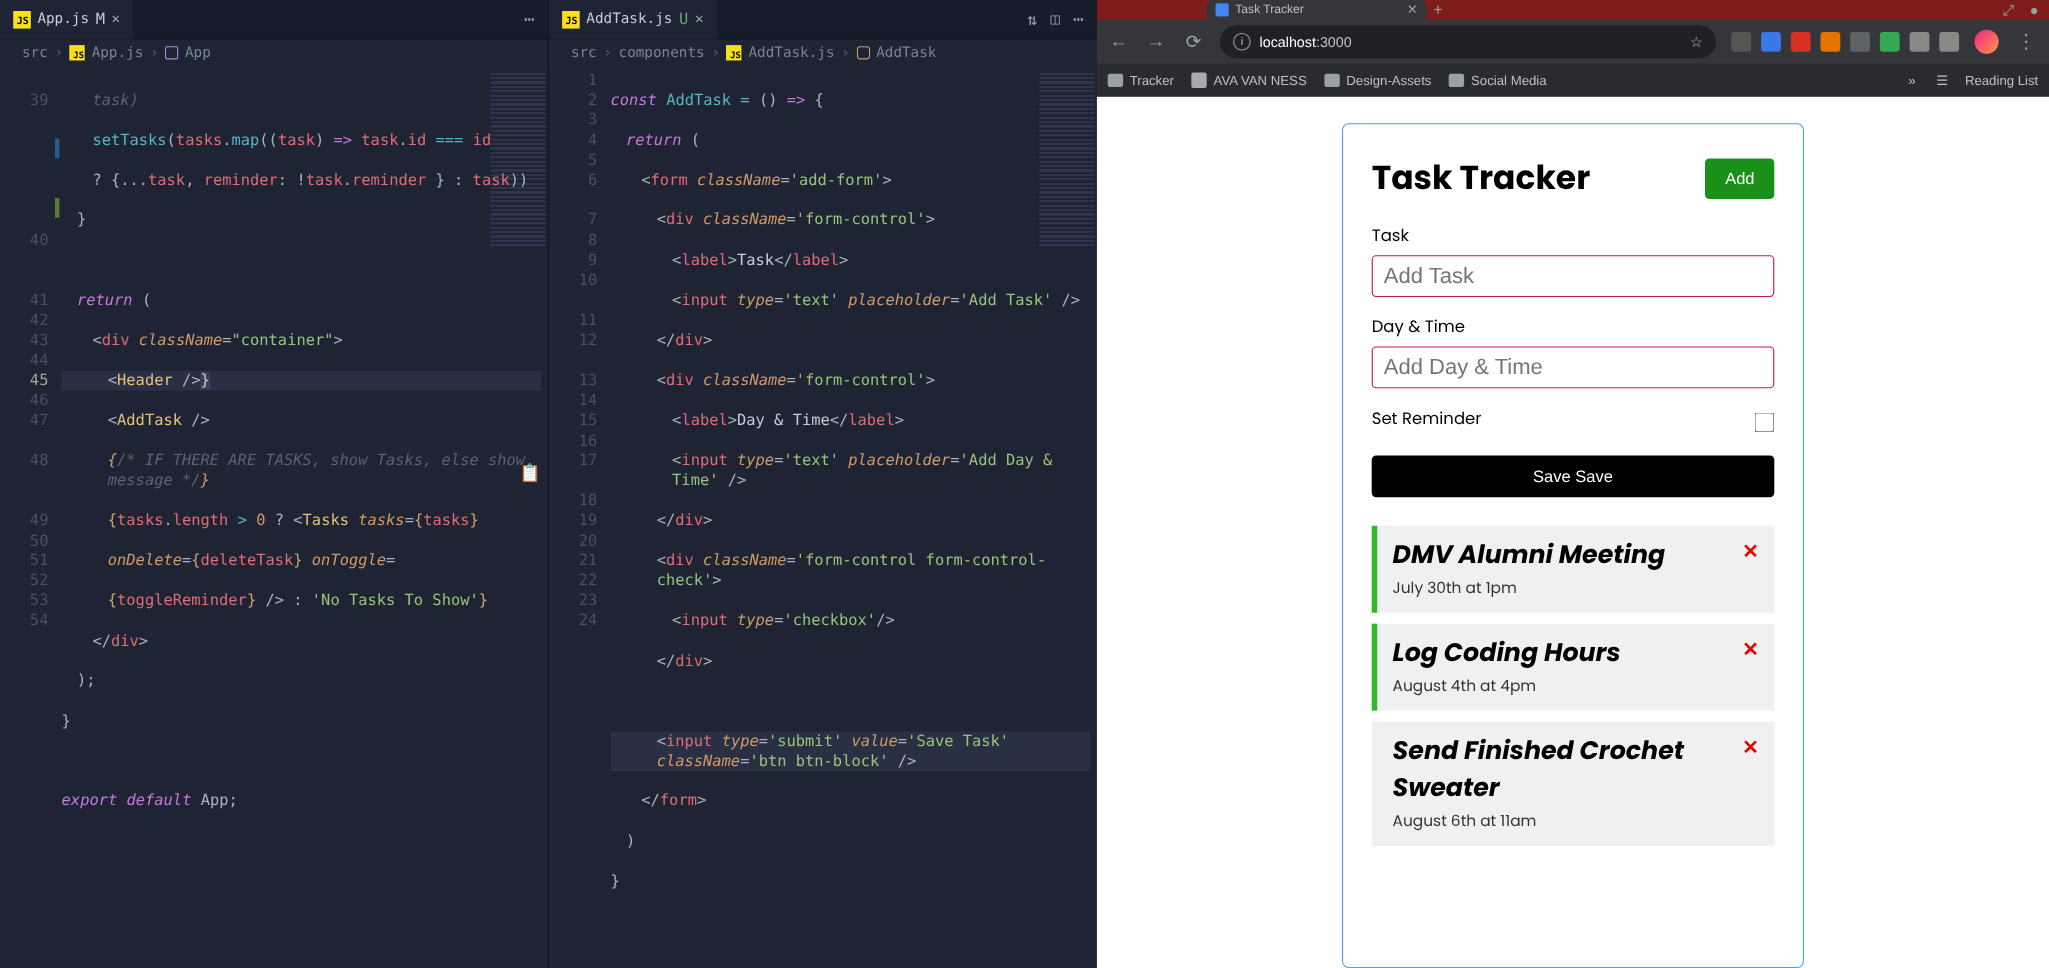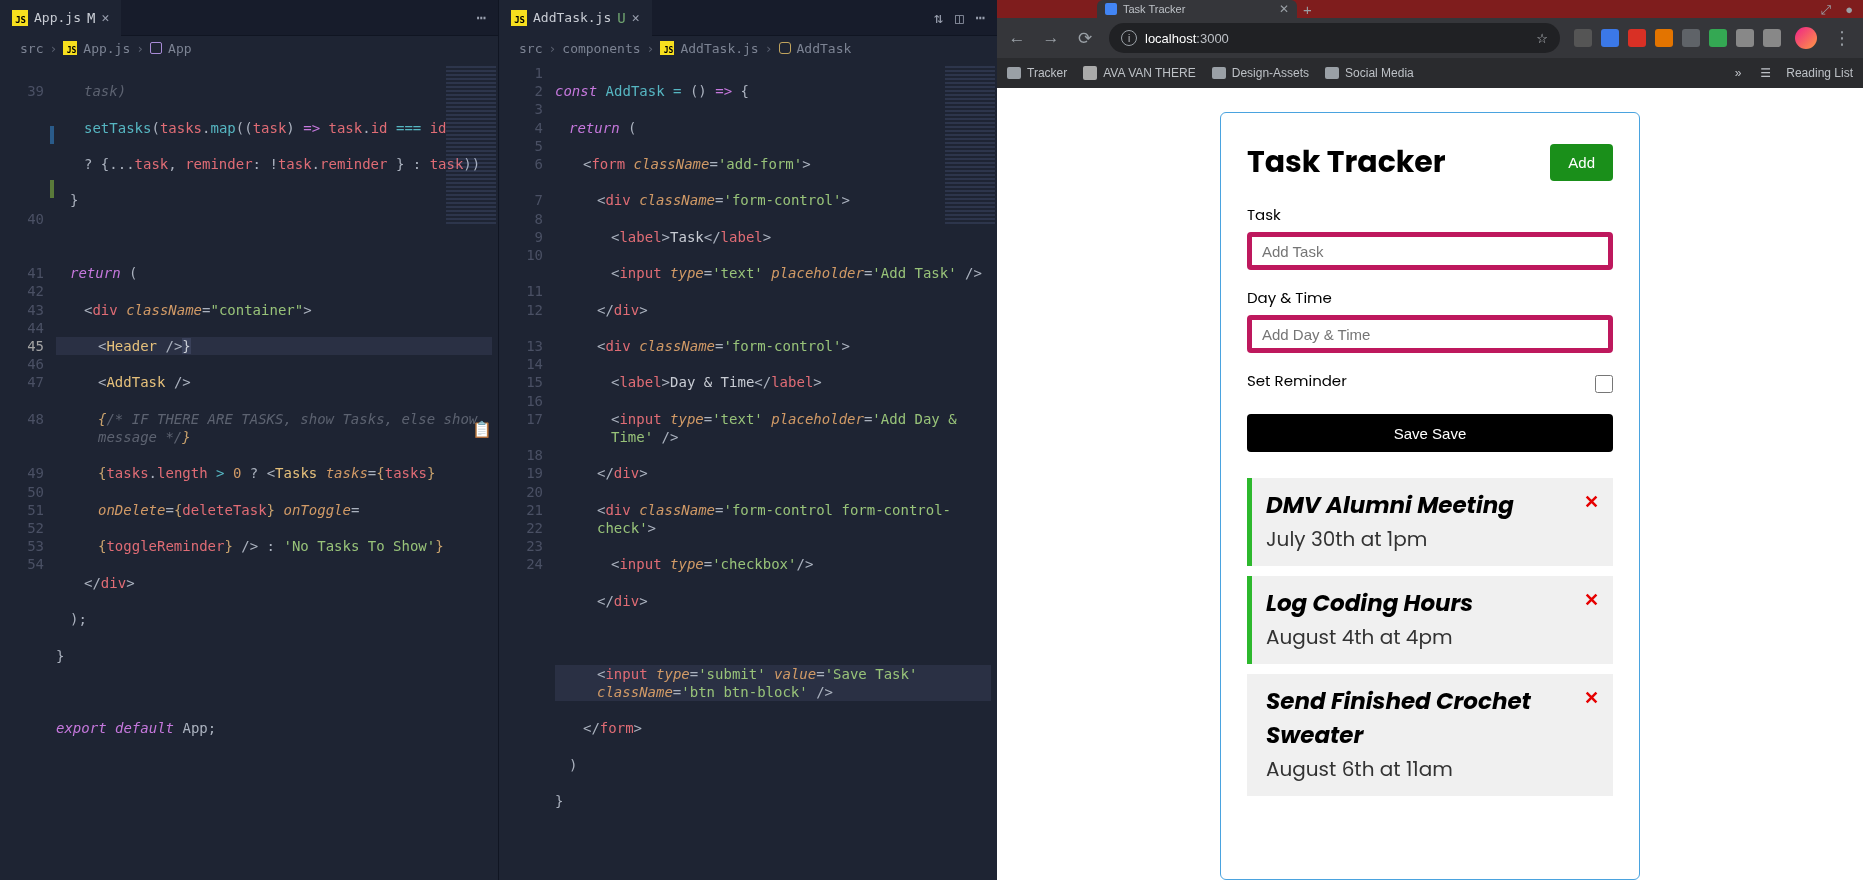--- a/index.html
+++ b/index.html
@@ -78,28 +78,28 @@
   .bmicon{ width:14px;height:14px;background:#aaa;border-radius:2px;}
   .bmbar .rlist{ margin-left:auto; display:flex; align-items:center; gap:6px;}
 
   .page { flex:1; background:#fff; display:flex; justify-content:center; padding-top:24px;}
   .container { width:420px; border:1px solid #4aa3df; border-radius:6px; padding:26px 26px 20px; font-family: "Segoe UI","Poppins",sans-serif;}
   .hdr{ display:flex; align-items:center; justify-content:space-between; margin-bottom:18px;}
   .hdr h1{ font-size:30px; font-weight:700; color:#000;}
   .addbtn{ background:#1a8f1a; color:#fff; border:none; padding:10px 18px; font-size:15px; border-radius:4px; font-weight:500;}
   .fc{ margin-bottom:16px;}
   .fc label{ display:block; color:#000; font-size:15px; margin-bottom:6px;}
-  .fc input[type=text]{ width:100%; height:38px; border:5px solid #be185d; border-radius:4px; padding:0 10px; font-size:15px;}
+  .fc input[type=text]{ width:100%; height:38px; border:1px solid #be185d; border-radius:4px; padding:0 10px; font-size:20px;}
   .fc.check{ display:flex; align-items:center; justify-content:space-between;}
   .fc.check input{ width:18px; height:18px;}
   .savebtn{ width:100%; background:#000; color:#fff; border:none; height:38px; border-radius:4px; font-size:15px; margin-bottom:26px;}
   .task{ background:#f0f0f0; padding:10px 14px 12px; margin-bottom:10px; border-left:5px solid transparent; position:relative;}
   .task.reminder{ border-left-color:#2db82d;}
   .task h3{ font-size:23px; font-weight:700; color:#000; margin-bottom:2px;font-style:italic;}
-  .task p{ font-size:20px; color:#333;}
+  .task p{ font-size:14px; color:#333;}
   .task .del{ position:absolute; right:14px; top:10px; color:#e60000; font-size:18px; font-weight:bold;}
 </style>
 </head>
 <body>
 
 <div class="root">
 
   <div class="vscode">
     <div class="panes">
 
@@ -242,21 +242,21 @@
       <span class="avatar"></span>
       <span class="menudots">⋮</span>
     </div>
     <div class="bmbar">
       <span class="bm">
           <span class="bmfolder"></span>
           <span>Tracker</span>
         </span>
       <span class="bm">
           <span class="bmicon"></span>
-          <span>AVA VAN THERE</span>
+          <span>AVA VAN NESS</span>
         </span>
       <span class="bm">
           <span class="bmfolder"></span>
           <span>Design-Assets</span>
         </span>
       <span class="bm">
           <span class="bmfolder"></span>
           <span>Social Media</span>
         </span>
       <span class="rlist"><span>»</span>&nbsp;&nbsp;<span>☰</span>&nbsp;<span>Reading List</span></span>

